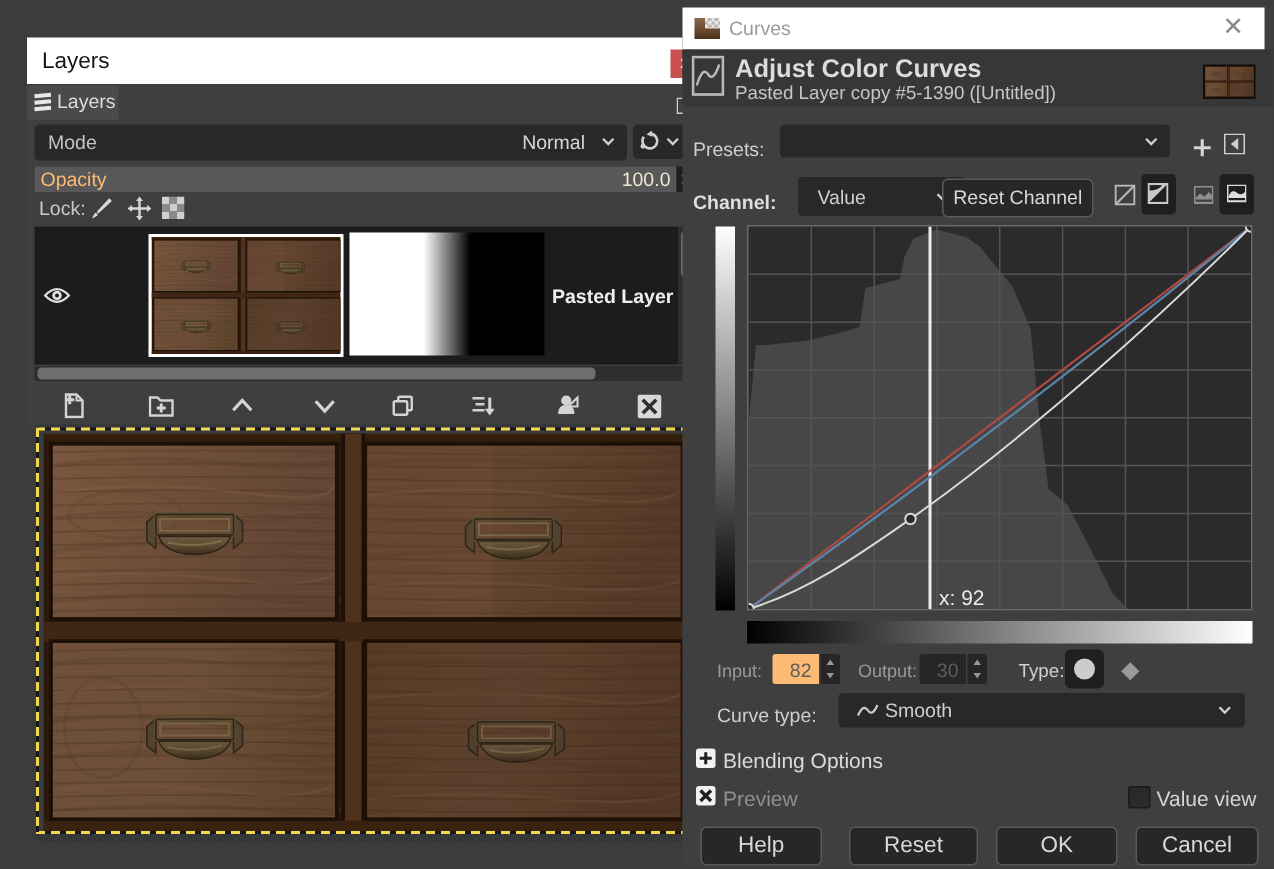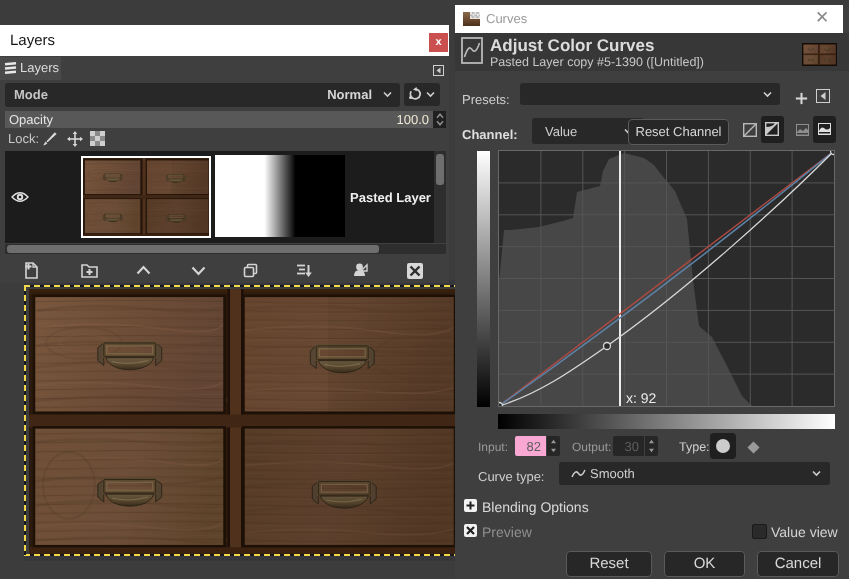--- a/index.html
+++ b/index.html
@@ -4,39 +4,39 @@
 <style>
   html,body{margin:0;padding:0;}
   body{width:849px;height:579px;overflow:hidden;position:relative;
        background:#3c3c3c;font-family:"Liberation Sans",sans-serif;
        -webkit-font-smoothing:antialiased;text-rendering:geometricPrecision;}
   .abs{position:absolute;}
   
   .marq-h{height:2px;background:repeating-linear-gradient(90deg,#f2d84b 0 6px,#17181c 6px 10px);}
   .marq-v{width:2px;background:repeating-linear-gradient(180deg,#f2d84b 0 6px,#17181c 6px 10px);}
   
-  #layers-win{left:0;top:25px;width:449px;height:258px;background:#3f3f3f;}
+  #layers-win{left:18px;top:25px;width:449px;height:258px;background:#3f3f3f;}
   #layers-title{left:0;top:0;width:449px;height:31px;background:#ffffff;}
   #layers-title span{position:absolute;left:10px;top:7px;font-size:15px;color:#141414;}
   #layers-close{left:429px;top:8px;width:19px;height:19px;background:#c9504e;color:#fff;
     font-size:11px;font-weight:bold;text-align:center;line-height:19px;}
   .tabrow{left:0;top:31px;width:449px;height:24px;background:#3f3f3f;}
   .tab{left:0;top:1px;width:61px;height:23px;background:#4a4a4a;color:#dcdcdc;font-size:13px;}
   .tab span{position:absolute;left:20px;top:3px;}
   
   .combo{background:#282828;border-radius:3px;color:#cfcfcf;}
-  #mode-combo{left:5px;top:58px;width:395px;height:24px;font-weight:bold;}
+  #mode-combo{left:5px;top:58px;width:395px;height:24px;}
   #mode-combo .lab{position:absolute;left:9px;top:4px;font-size:13px;color:#c4c4c4;}
   #mode-combo .val{position:absolute;right:28px;top:4px;font-size:13px;color:#d6d6d6;text-align:right;}
   #mode-btn2{left:404px;top:58px;width:36px;height:23px;background:#282828;border-radius:3px;}
   .chev{position:absolute;width:9px;height:9px;}
   
   #opa-track{left:5px;top:86px;width:441px;height:17px;background:#2c2c2c;}
   #opa-fill{left:0;top:0;width:428px;height:17px;background:#585858;}
-  #opa-fill .lab{position:absolute;left:4px;top:1px;font-size:13px;color:#e5e5e5;}
+  #opa-fill .lab{position:absolute;left:4px;top:1px;font-size:13px;color:#fdba74;}
   #opa-fill .val{position:absolute;right:4px;top:1px;font-size:13px;color:#efe7d4;}
   #opa-spin{left:428px;top:0px;width:13px;height:17px;background:#1f1f1f;}
   
   #lock-row{left:5px;top:103px;width:440px;height:23px;color:#c8c8c8;font-size:13px;}
   
   #layer-list{left:5px;top:126px;width:429px;height:92px;background:#1c1c1c;}
   #vscroll{left:434px;top:126px;width:12px;height:92px;background:#2e2e2e;}
   #vscroll .thumb{position:absolute;left:2px;top:3px;width:8px;height:31px;background:#6e6e6e;border-radius:3px;}
   #hscroll{left:5px;top:219px;width:441px;height:10px;background:#2e2e2e;}
   #hscroll .thumb{position:absolute;left:2px;top:1px;width:372px;height:8px;background:#6e6e6e;border-radius:3px;}
@@ -412,21 +412,21 @@
       <path d="M0,255 C40,243 75,218 108,195 C190,137 280,55 335,0" stroke="#d9d9d9" stroke-width="1.3" fill="none"></path>
       <circle cx="0" cy="255" r="3.5" fill="#2b2b2b" stroke="#d9d9d9" stroke-width="1.3"></circle>
       <circle cx="335" cy="0" r="3.5" fill="#2b2b2b" stroke="#d9d9d9" stroke-width="1.3"></circle>
       <circle cx="108" cy="195" r="3.5" fill="#2b2b2b" stroke="#d9d9d9" stroke-width="1.3"></circle>
       <text x="127" y="252" font-size="14" fill="#ececec" font-family="Liberation Sans,sans-serif">x: 92</text>
     </svg>
   </div>
   <div class="abs" id="hgrad" style="left:43px;top:409px;width:337px;height:15px;background:linear-gradient(90deg,#000000,#ffffff);"></div>
 
   <span class="abs dlg-label gray" style="left:23px;top:435px;font-size:12px;">Input:</span>
-  <div class="abs" style="left:60px;top:431px;width:31px;height:20px;background:#f9a8d4;border-radius:2px 0 0 2px;">
+  <div class="abs" style="left:60px;top:431px;width:31px;height:20px;background:#fdba74;border-radius:2px 0 0 2px;">
     <span style="position:absolute;right:5px;top:3px;font-size:13px;color:#5e5e5e;">82</span>
     </div>
   <div class="abs" style="left:92px;top:431px;width:13px;height:20px;background:#262626;border-radius:0 2px 2px 0;">
     <svg style="position:absolute;left:3px;top:3px;" width="7" height="5" viewBox="0 0 9 7">
         <path d="M4.5,1 L8,6 L1,6 Z" fill="#989898"></path>
       </svg>
     <svg style="position:absolute;left:3px;top:12px;" width="7" height="5" viewBox="0 0 9 7">
         <path d="M4.5,6 L8,1 L1,1 Z" fill="#989898"></path>
       </svg>
   </div>
@@ -473,16 +473,17 @@
     <svg style="position:absolute;left:1px;top:1px;" width="11" height="11" viewBox="0 0 11 11">
       <g stroke="#202020" stroke-width="2.2">
           <path d="M2,2 L9,9"></path>
           <path d="M9,2 L2,9"></path>
         </g>
       </svg>
     </div>
   <span class="abs dlg-label" style="left:27px;top:519px;color:#8f8f8f;font-size:14px;">Preview</span>
   <div class="abs" style="left:297px;top:519px;width:13px;height:13px;background:#2a2a2a;border:1px solid #1a1a1a;border-radius:2px;"></div>
   <span class="abs dlg-label" style="left:316px;top:519px;color:#d5d5d5;font-size:14px;">Value view</span>
+  <div class="abs btn" style="left:12px;top:546px;width:79px;height:24px;line-height:24px;font-size:15px;">Help</div>
   <div class="abs btn" style="left:111px;top:546px;width:84px;height:24px;line-height:24px;font-size:15px;">Reset</div>
   <div class="abs btn" style="left:209px;top:546px;width:79px;height:24px;line-height:24px;font-size:15px;">OK</div>
   <div class="abs btn" style="left:302px;top:546px;width:80px;height:24px;line-height:24px;font-size:15px;">Cancel</div>
 </div>
 
 </body></html>

